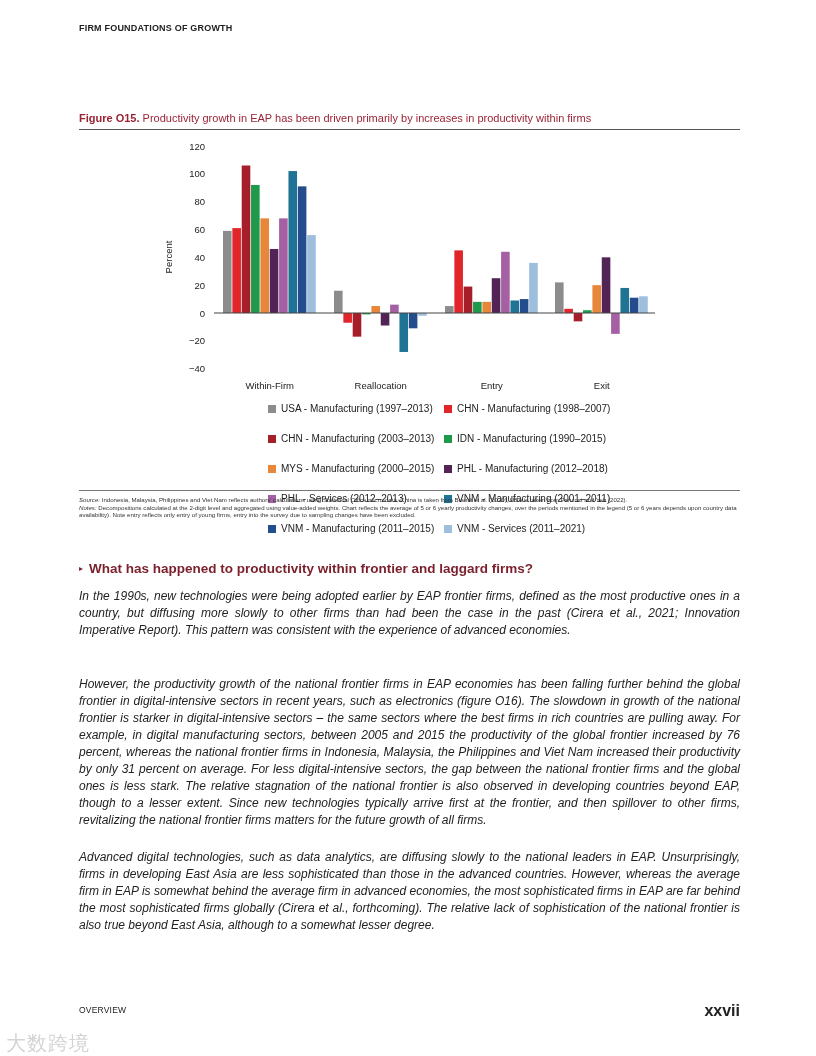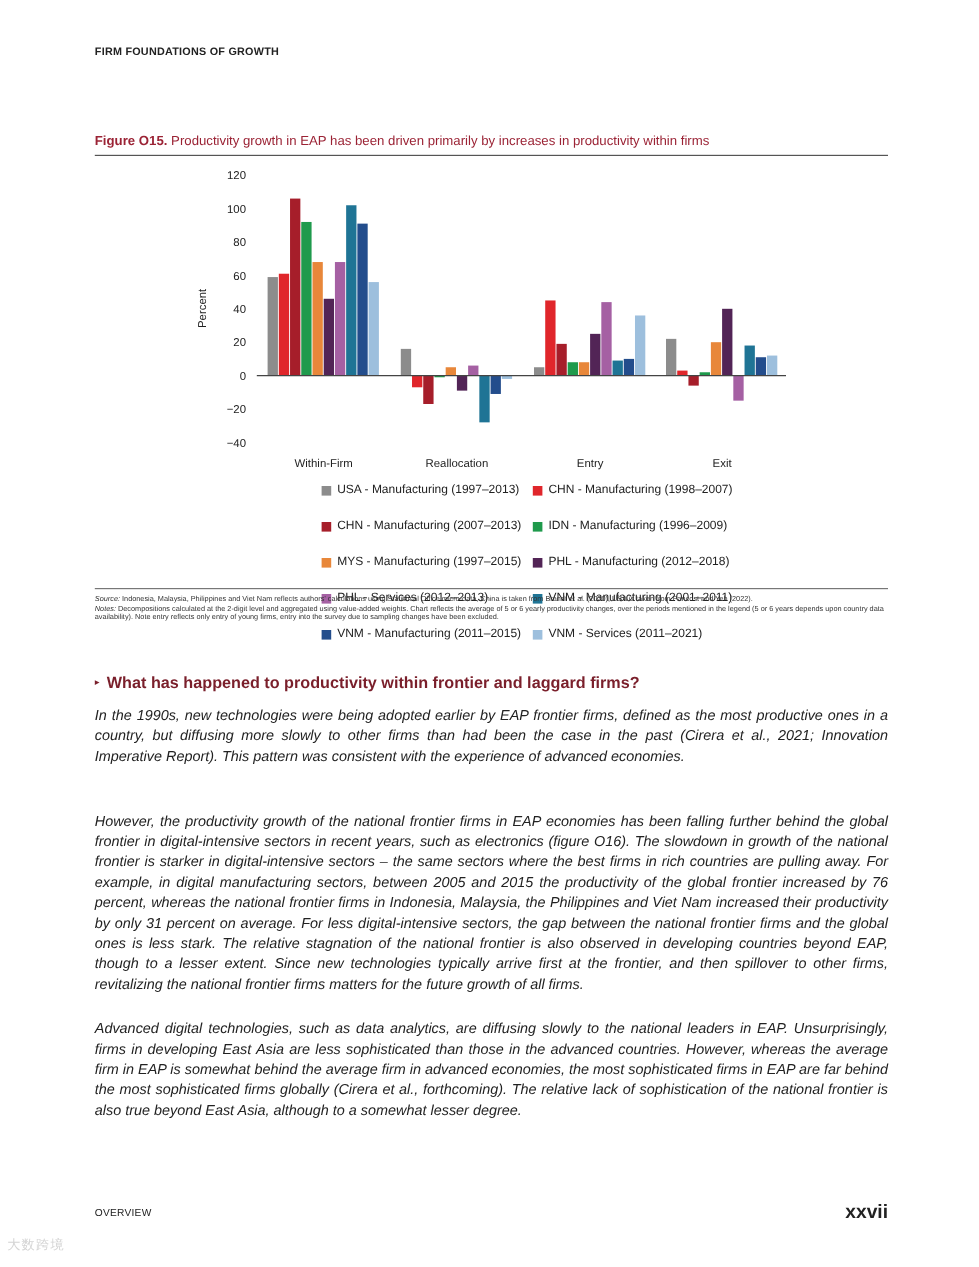--- a/index.html
+++ b/index.html
@@ -1,32 +1,32 @@
 <!DOCTYPE html>
 <html><head>
 <meta charset="utf-8">
 <style>
   html, body { margin: 0; padding: 0; background: #fff; }
   body { width: 816px; height: 1056px; position: relative; font-family: "Liberation Sans", "DejaVu Sans", sans-serif; color: #222; overflow: hidden; }
-  .running-head { position: absolute; left: 79px; top: 38px; font-size: 9px; font-weight: bold; letter-spacing: 0.2px; color: #222; text-align: right; }
+  .running-head { position: absolute; left: 79px; top: 23px; font-size: 9px; font-weight: bold; letter-spacing: 0.2px; color: #222; text-align: right; }
   .fig-title { position: absolute; left: 79px; top: 112px; width: 661px; font-size: 11px; color: #9b2335; padding-bottom: 5px; border-bottom: 1px solid #555; white-space: nowrap; }
   .fig-title .fig-num { font-weight: bold; }
   .chart-svg { position: absolute; left: 0; top: 0; }
   .legend { position: absolute; left: 268px; top: 402px; width: 360px; display: grid; grid-template-columns: 176px 184px; row-gap: 17px; font-size: 10px; color: #222; }
   .legend-item { display: flex; align-items: center; height: 13px; white-space: nowrap; }
   .swatch { width: 8px; height: 8px; margin-right: 5px; flex-shrink: 0; }
   .notes-rule { position: absolute; left: 79px; top: 490px; width: 661px; border-top: 1px solid #777; }
   .notes { position: absolute; left: 79px; top: 496px; width: 665px; font-size: 6.1px; line-height: 7.7px; color: #333; }
   .notes i { font-style: italic; }
   .section-head { position: absolute; left: 79px; top: 561px; font-size: 13.5px; font-weight: bold; color: #7a1f2b; display: flex; align-items: center; }
   .section-head .caret { font-size: 8px; margin-right: 6px; color: #7a1f2b; }
   .para { position: absolute; left: 79px; width: 661px; font-size: 12px; line-height: 17px; text-align: justify; color: #222; font-style: italic; }
   .footer-left { position: absolute; left: 79px; top: 1005px; font-size: 8.5px; color: #222; letter-spacing: 0.2px; }
   .footer-right { position: absolute; right: 76px; top: 1002px; font-size: 16px; font-weight: bold; color: #222; }
-  .watermark { position: absolute; left: 6px; top: 1030px; font-size: 11px; color: #d4d4d4; letter-spacing: 1px; }
+  .watermark { position: absolute; left: 6px; top: 1030px; font-size: 20px; color: #d4d4d4; letter-spacing: 1px; }
 </style>
 </head>
 <body>
 
 <div class="running-head">FIRM FOUNDATIONS OF GROWTH</div>
 
 <div class="fig-title">
   <span class="fig-num">Figure O15.</span>
   <span>Productivity growth in EAP has been driven primarily by increases in productivity within firms</span>
 </div>
@@ -93,29 +93,29 @@
     <div class="legend-item">
       <span class="swatch" style="background: rgb(140, 140, 140);"></span>
       <span>USA - Manufacturing (1997–2013)</span>
     </div>
     <div class="legend-item">
       <span class="swatch" style="background: rgb(224, 38, 43);"></span>
       <span>CHN - Manufacturing (1998–2007)</span>
     </div>
     <div class="legend-item">
       <span class="swatch" style="background: rgb(166, 30, 42);"></span>
-      <span>CHN - Manufacturing (2007–2013)</span>
+      <span>CHN - Manufacturing (2003–2013)</span>
     </div>
     <div class="legend-item">
       <span class="swatch" style="background: rgb(31, 154, 76);"></span>
-      <span>IDN - Manufacturing (1996–2009)</span>
+      <span>IDN - Manufacturing (1990–2015)</span>
     </div>
     <div class="legend-item">
       <span class="swatch" style="background: rgb(232, 135, 58);"></span>
-      <span>MYS - Manufacturing (1997–2015)</span>
+      <span>MYS - Manufacturing (2000–2015)</span>
     </div>
     <div class="legend-item">
       <span class="swatch" style="background: rgb(82, 36, 86);"></span>
       <span>PHL - Manufacturing (2012–2018)</span>
     </div>
     <div class="legend-item">
       <span class="swatch" style="background: rgb(165, 96, 163);"></span>
       <span>PHL - Services (2012–2013)</span>
     </div>
     <div class="legend-item">

